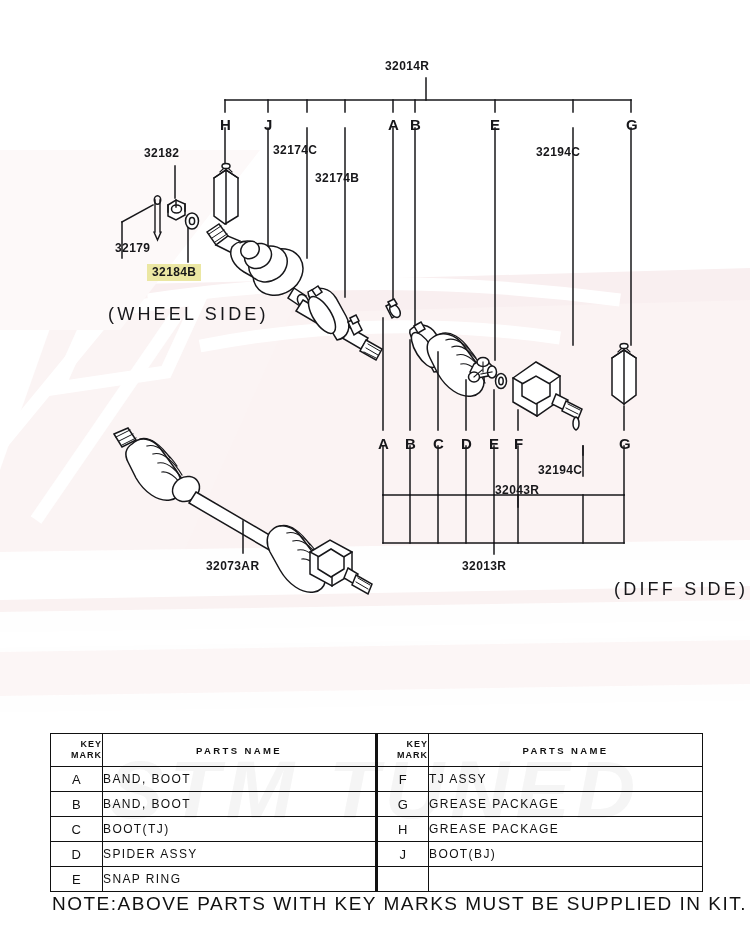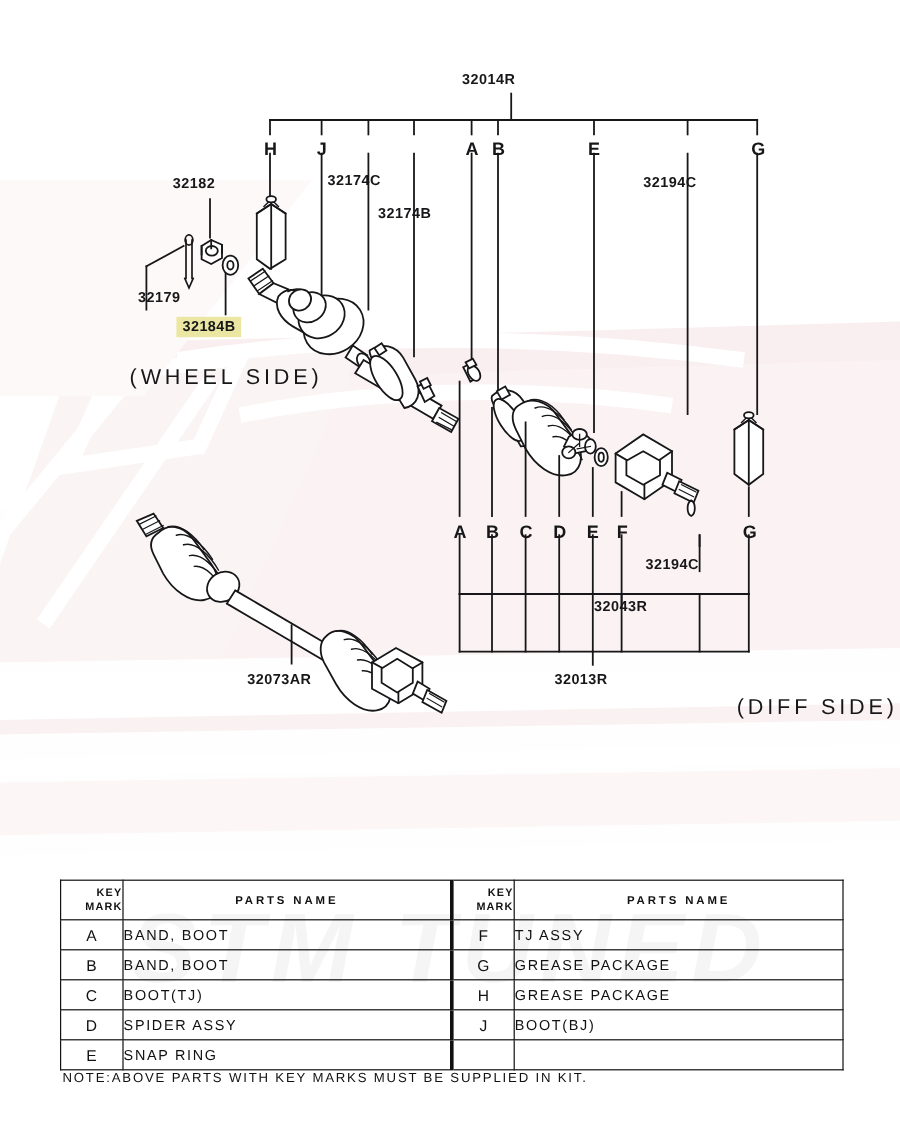--- a/index.html
+++ b/index.html
@@ -107,21 +107,21 @@
     letter-spacing: 1.4px;
     height: 24px;
   }
   col.c-mark  { width: 52px; }
   col.c-name  { width: 274px; }
   .thick-div { border-left: 3px solid #111 !important; }
   #note {
     position: absolute;
     left: 52px;
     top: 893px;
-    font-size: 11px;
+    font-size: 19px;
     letter-spacing: 1.5px;
     color: #111;
     white-space: nowrap;
     z-index: 3;
   }
 </style>
 </head>
 <body>
 
 <div id="page">
@@ -385,21 +385,21 @@
   </svg>
 
   <div class="lbl pn" style="left:385px;top:60px;">32014R</div>
   <div class="lbl pn" style="left:144px;top:147px;text-align:center;">32182</div>
   <div class="lbl pn" style="left:273px;top:144px;">32174C</div>
   <div class="lbl pn" style="left:315px;top:172px;">32174B</div>
   <div class="lbl pn" style="left:536px;top:146px;">32194C</div>
   <div class="lbl pn" style="left:115px;top:242px;">32179</div>
   <div class="lbl pn hl" style="left:147px;top:264px;">32184B</div>
   <div class="lbl pn" style="left:538px;top:464px;">32194C</div>
-  <div class="lbl pn" style="left:495px;top:499px;">32043R</div>
+  <div class="lbl pn" style="left:495px;top:484px;">32043R</div>
   <div class="lbl pn" style="left:206px;top:560px;">32073AR</div>
   <div class="lbl pn" style="left:462px;top:560px;">32013R</div>
   <div class="lbl side" style="left:68px;top:305px;">(WHEEL SIDE)</div>
   <div class="lbl side" style="left:574px;top:580px;">(DIFF SIDE)</div>
 
   <div class="lbl km" style="left:220px;top:117px;">H</div>
   <div class="lbl km" style="left:264px;top:117px;">J</div>
   <div class="lbl km" style="left:388px;top:117px;">A</div>
   <div class="lbl km" style="left:410px;top:117px;">B</div>
   <div class="lbl km" style="left:490px;top:117px;">E</div>

